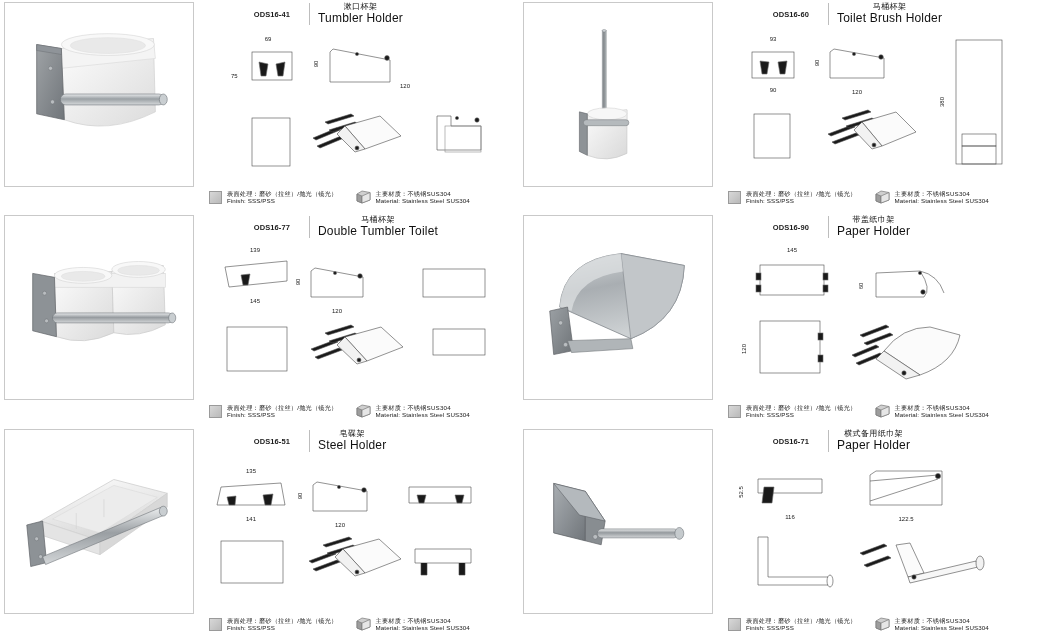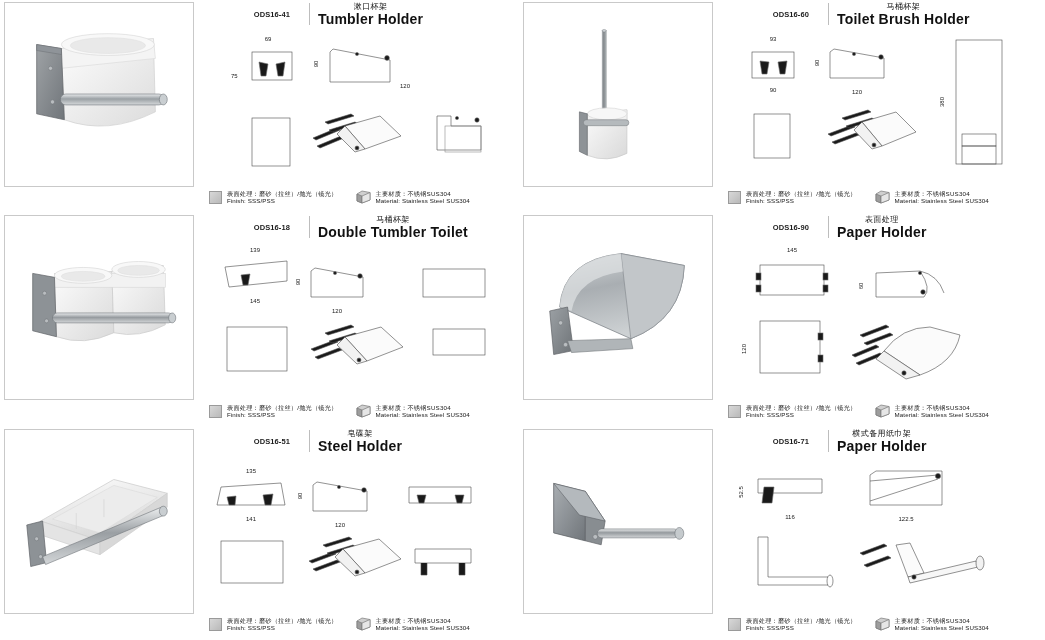--- a/index.html
+++ b/index.html
@@ -49,21 +49,21 @@
     color: #1b1b1b;
     letter-spacing: .1px;
     padding-right: 19px;
     padding-top: 2px;
     border-right: 1px solid #bdbdbd;
     height: 22px;
     line-height: 20px;
   }
   .names { padding-left: 8px; line-height: 1.12; text-align: center; }
   .name-cn { font-size: 8px; color: #111; letter-spacing: .4px; }
-  .name-en { font-size: 14px; font-weight: bold; color: #111; letter-spacing: .2px; }
+  .name-en { font-size: 12px; font-weight: normal; color: #111; letter-spacing: .2px; }
 
   
   .draw-area { position: relative; height: 148px; margin-top: 2px; }
   .draw-area svg { position: absolute; left: 0; top: 0; overflow: visible; }
 
   
   .specs {
     position: absolute;
     bottom: 8px; left: 8px; right: 4px;
     display: flex;
@@ -333,21 +333,21 @@
         <path d="M28 58 L50 62 L52 122 L28 116 Z" fill="#8d9296" stroke="#5f6367" stroke-width="0.7"></path>
         <circle cx="40" cy="78" r="2" fill="#b9bdc0" stroke="#6e7276" stroke-width="0.5"></circle>
         <circle cx="42" cy="106" r="2" fill="#b9bdc0" stroke="#6e7276" stroke-width="0.5"></circle>
 
         <rect x="48" y="98" width="122" height="10" rx="5" fill="url(#bar3)" stroke="#6f7478" stroke-width="0.6"></rect>
         <ellipse cx="169" cy="103" rx="3.6" ry="5" fill="#c9ced1" stroke="#6f7478" stroke-width="0.6"></ellipse>
       </svg>
     </div>
     <div class="pright">
       <div class="phead">
-        <div class="code">ODS16-18</div>
+        <div class="code">ODS16-77</div>
         <div class="names">
           <div class="name-cn">马桶杯架</div>
           <div class="name-en">Double Tumbler Toilet</div>
         </div>
       </div>
       <div class="draw-area">
         <svg width="320" height="148" viewBox="0 0 320 148" fill="none" stroke="#4a4a4a" stroke-width="0.6">
           <g font-size="6" fill="#1a1a1a" stroke="none" font-family="Liberation Sans">
 
             <path d="M20 24 L82 18 L82 38 L24 44 Z" stroke="#4a4a4a" fill="none"></path>
@@ -442,21 +442,21 @@
         <path d="M26 96 L44 92 L50 136 L30 140 Z" fill="url(#brk4)" stroke="#5f6367" stroke-width="0.7"></path>
         <circle cx="37" cy="108" r="2.2" fill="#b9bdc0" stroke="#6e7276" stroke-width="0.5"></circle>
         <circle cx="42" cy="130" r="2.2" fill="#b9bdc0" stroke="#6e7276" stroke-width="0.5"></circle>
         <path d="M44 126 L108 124 L110 134 L48 138 Z" fill="#b0b5b8" stroke="#72777b" stroke-width="0.6"></path>
       </svg>
     </div>
     <div class="pright">
       <div class="phead">
         <div class="code">ODS16-90</div>
         <div class="names">
-          <div class="name-cn">表面处理</div>
+          <div class="name-cn">带盖纸巾架</div>
           <div class="name-en">Paper Holder</div>
         </div>
       </div>
       <div class="draw-area">
         <svg width="330" height="148" viewBox="0 0 330 148" fill="none" stroke="#4a4a4a" stroke-width="0.6">
           <g font-size="6" fill="#1a1a1a" stroke="none" font-family="Liberation Sans">
 
             <rect x="36" y="22" width="64" height="30" stroke="#4a4a4a" fill="none"></rect>
             <line x1="36" y1="27" x2="100" y2="27"></line>
             <rect x="32" y="30" width="5" height="7" stroke="#6d6d6d"></rect>

